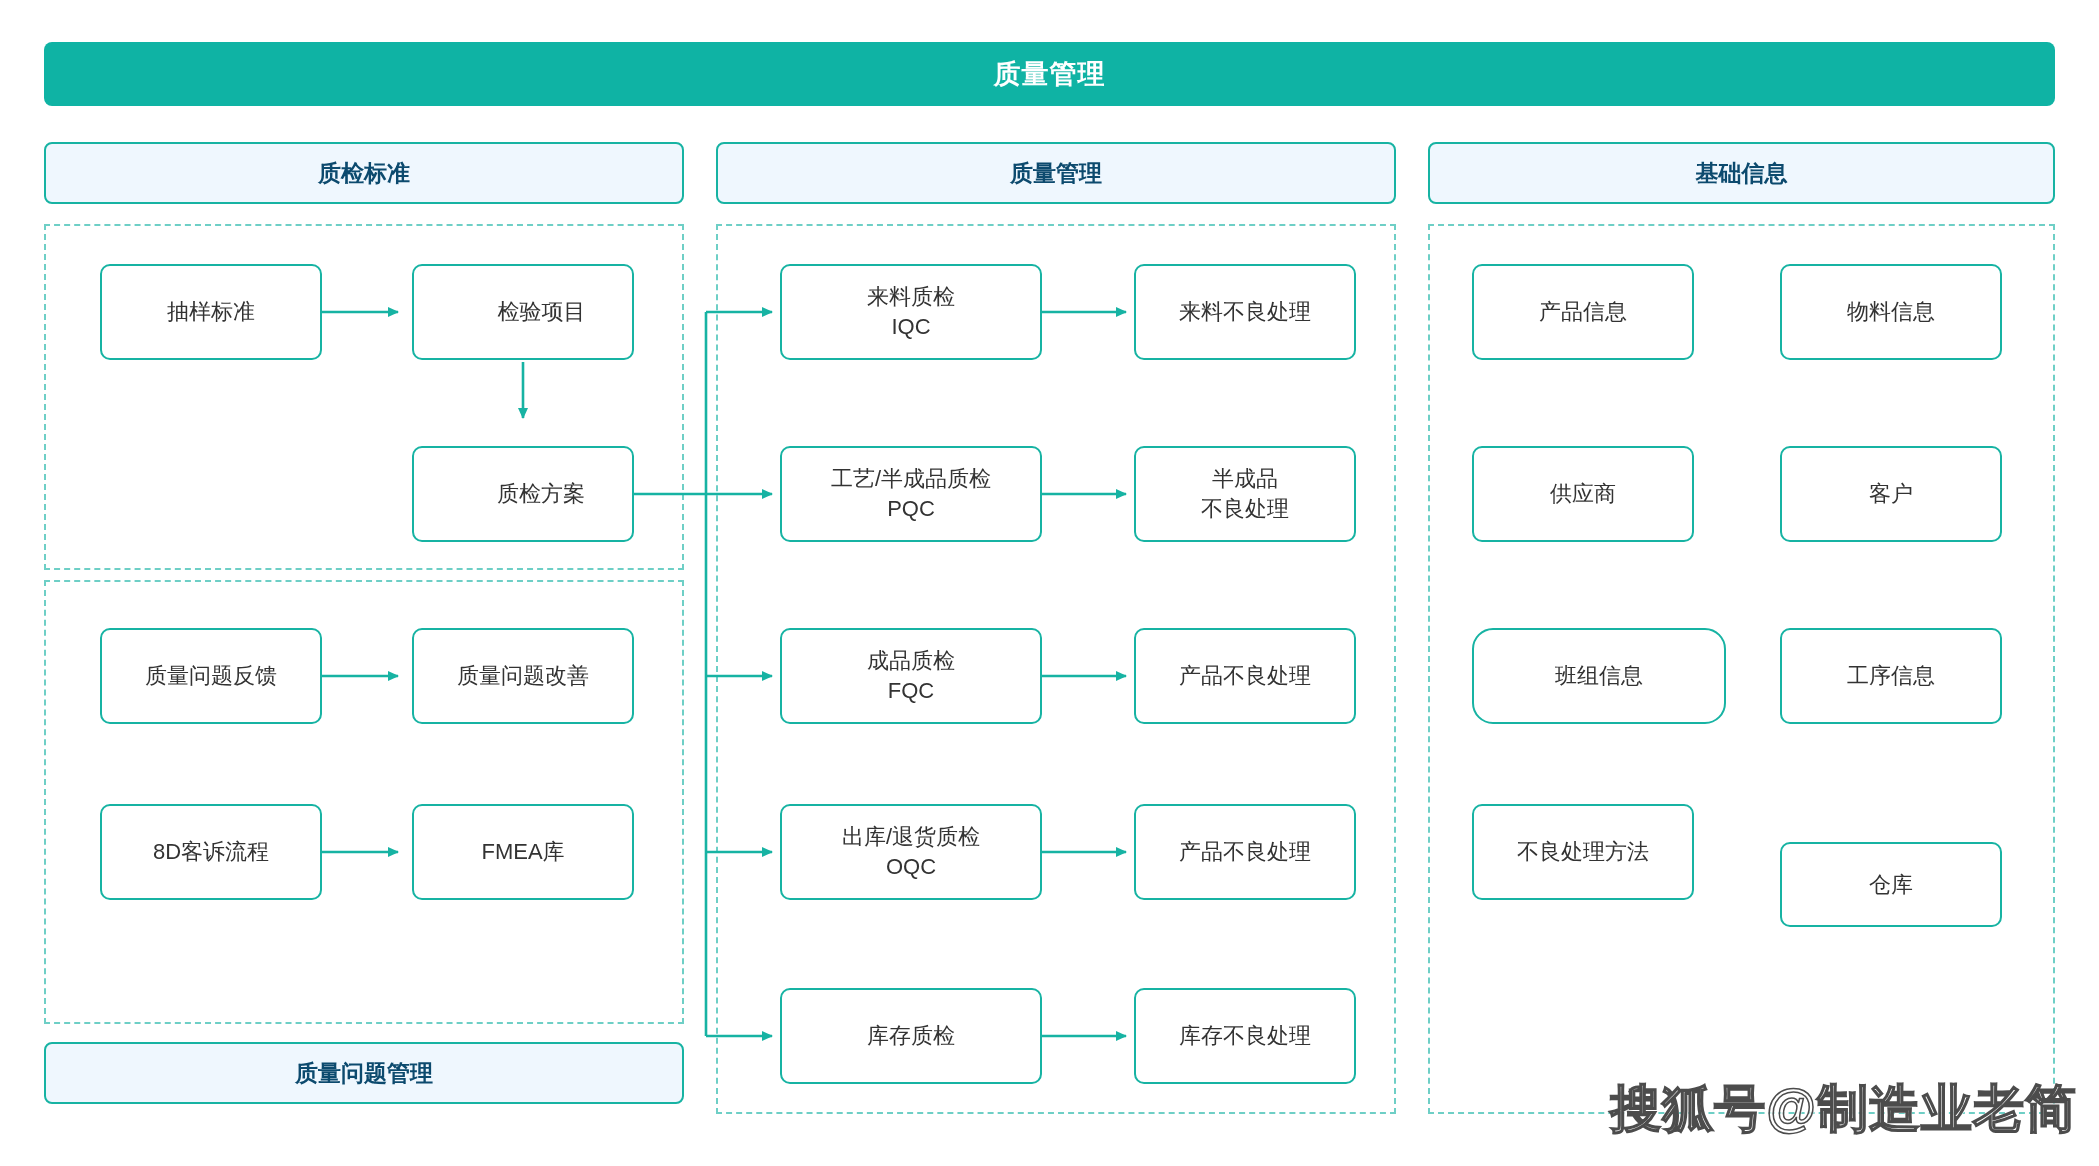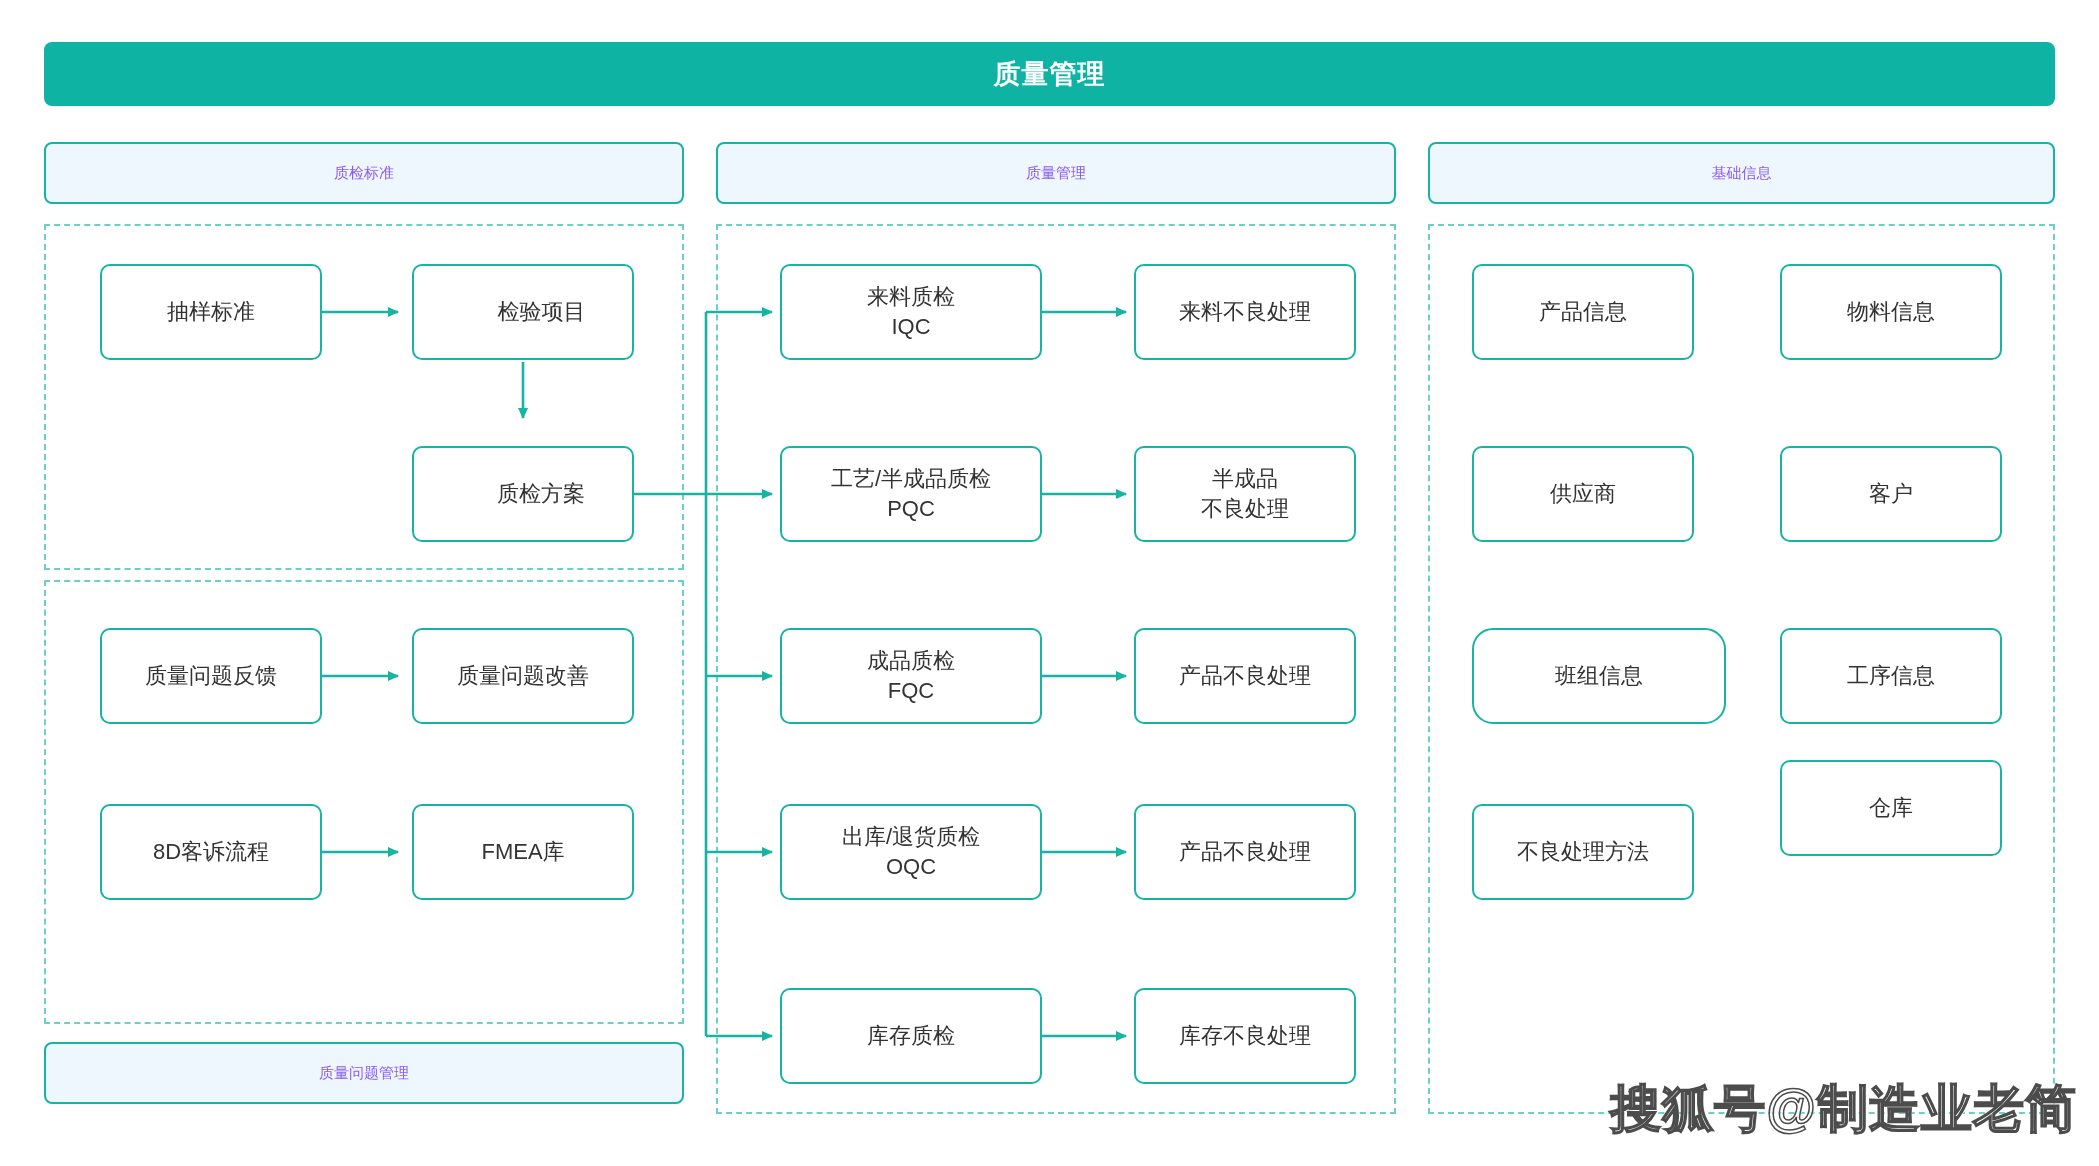--- a/index.html
+++ b/index.html
@@ -50,23 +50,23 @@
     height: 62px;
     background: #EFF7FE;
     border: 2px solid #17B3A3;
     border-radius: 8px;
     display: flex;
     align-items: center;
     justify-content: center;
     box-sizing: border-box;
   }
   .col-header-text {
-    color: #8b5cf6;
-    font-size: 15px;
-    font-weight: normal;
+    color: #0c4a6e;
+    font-size: 23px;
+    font-weight: bold;
   }
 
   
   .dashed-panel {
     position: absolute;
     border: 2px dashed #6ECFC6;
     box-sizing: border-box;
     background: transparent;
   }
 
@@ -268,19 +268,19 @@
   <div class="node" style="left:1472px; top:628px; width:254px; height:96px;border-radius:21px;">
     <span class="node-label">班组信息</span>
   </div>
   <div class="node" style="left:1780px; top:628px; width:222px; height:96px;">
     <span class="node-label">工序信息</span>
   </div>
 
   <div class="node" style="left:1472px; top:804px; width:222px; height:96px;">
     <span class="node-label">不良处理方法</span>
   </div>
-  <div class="node" style="left:1780px; top:760px; width:222px; height:96px;">
+  <div class="node" style="left:1780px; top:842px; width:222px; height:85px;">
     <span class="node-label">仓库</span>
   </div>
 
   <div class="watermark">搜狐号@制造业老简</div>
 
 </div>
 
 </body></html>

